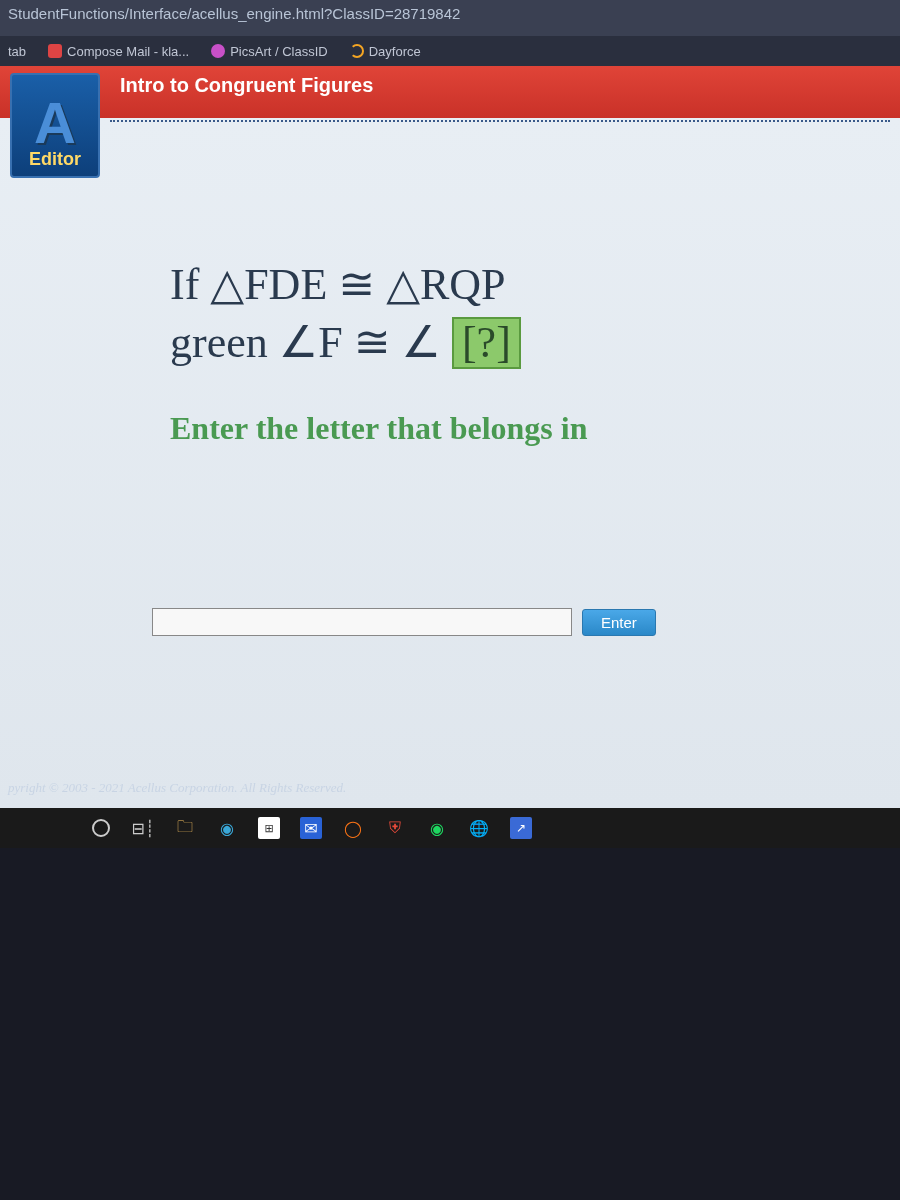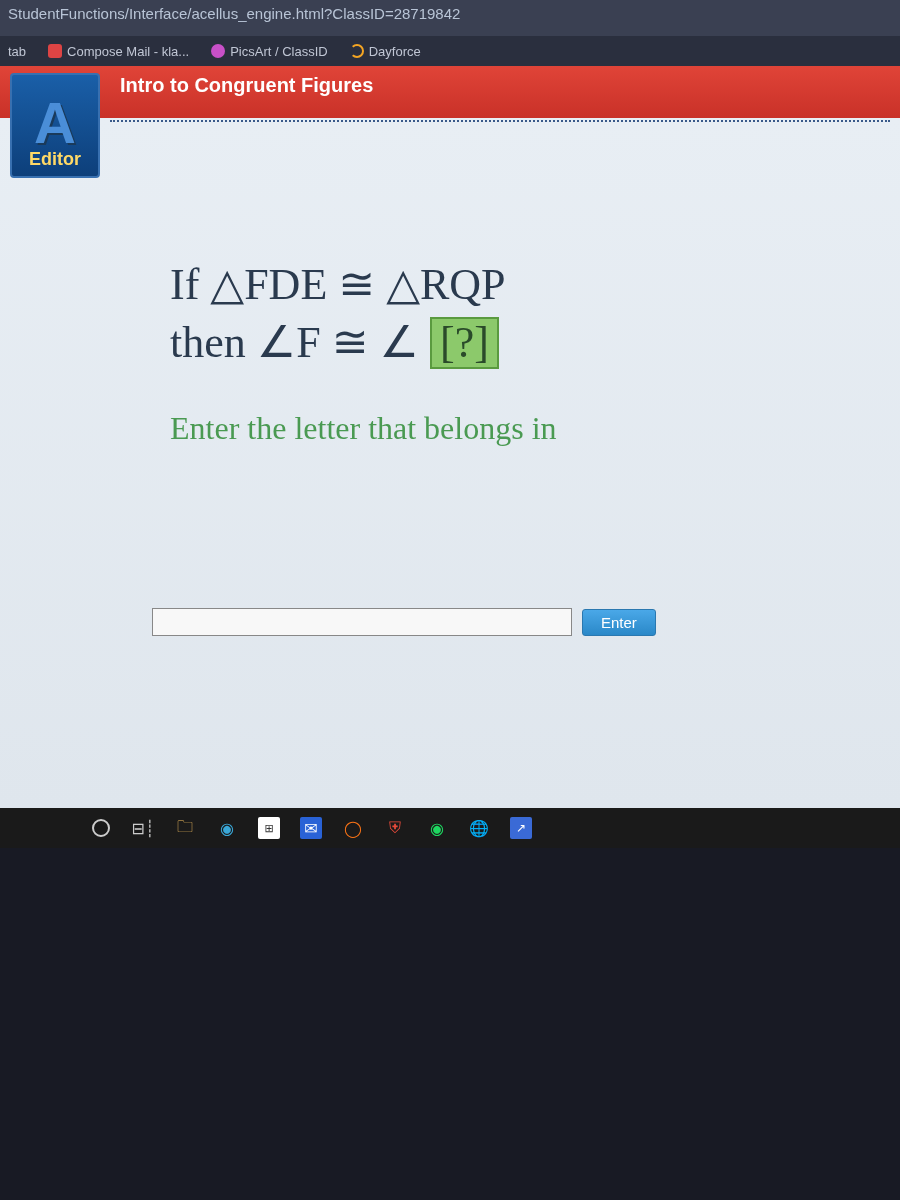--- a/index.html
+++ b/index.html
@@ -109,20 +109,21 @@
     border: 2px solid #5a9a3f;
     padding: 0 8px;
     line-height: 1.1;
     color: #2a4a2a;
   }
   .instruction {
     color: #4a9a52;
     font-size: 32px;
     line-height: 1.2;
     margin-top: 17px;
+    font-weight: bold;
   }
   .input-row {
     position: absolute;
     top: 490px;
     left: 152px;
     display: flex;
     align-items: center;
     gap: 10px;
   }
   .answer-input {
@@ -211,33 +212,34 @@
 <div class="content-area">
   <div class="dotted-divider"></div>
   <div class="logo-box">
     <div class="logo-a">A</div>
     <div>Editor</div>
   </div>
 
   <div class="question-block">
     <div class="q-line1">If  △FDE  ≅  △RQP</div>
     <div class="q-line2">
-      <span>then  ∠F  ≅  ∠</span>
+      <span>green  ∠F  ≅  ∠</span>
       <span class="green-box">[?]</span>
     </div>
     <div class="instruction">
       <div>Enter the letter that belongs in</div>
     </div>
   </div>
 
   <div class="input-row">
     <input class="answer-input" type="text" value="" style="">
     <button class="enter-btn">Enter</button>
   </div>
 
+  <div class="copyright">pyright © 2003 - 2021 Acellus Corporation. All Rights Reserved.</div>
 </div>
 
 <div class="taskbar">
   <div class="tb-icon">
       <span class="tb-circle"></span>
     </div>
   <div class="tb-icon" style="color:#ccc">⊟┊</div>
   <div class="tb-icon" style="color:#f5c060">🗀</div>
   <div class="tb-icon" style="color:#3aa8d8">◉</div>
   <div class="tb-icon" style="background:#fff;color:#333;font-size:11px;border-radius:2px">⊞</div>

